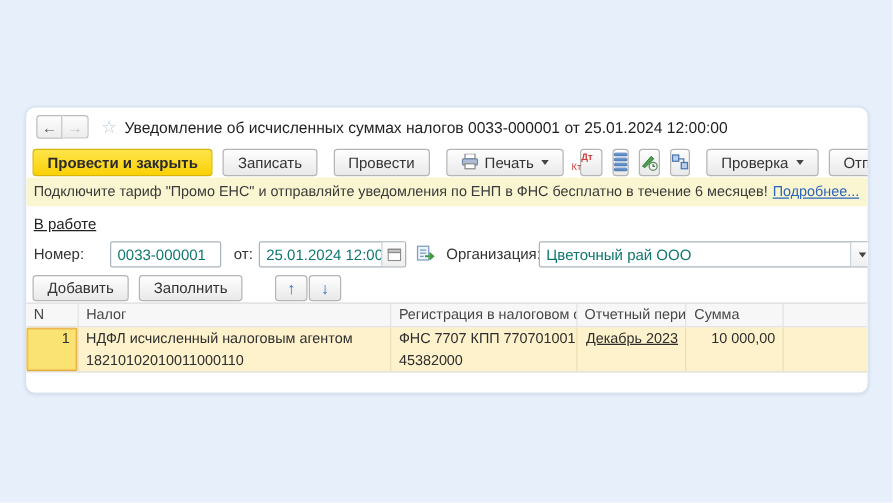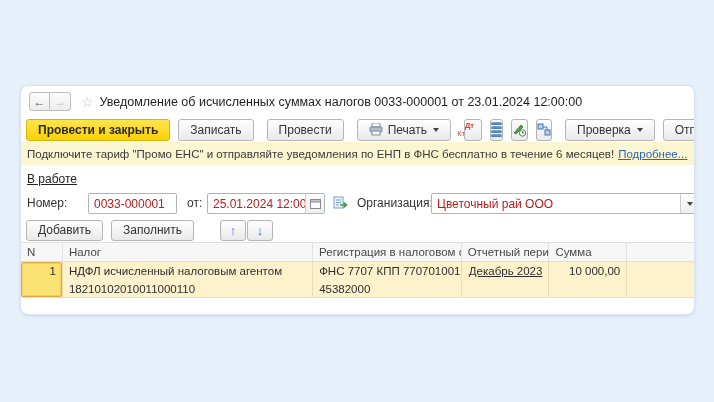--- a/index.html
+++ b/index.html
@@ -66,21 +66,21 @@
 
   
   .status { position:absolute; left:6px; top:86px; font-size:12px; color:#222; text-decoration:underline; cursor:pointer; }
 
   
   .formrow { position:absolute; left:6px; top:107px; right:6px; height:21px; }
   .lbl { position:absolute; top:3px; font-size:12px; color:#333; }
   .field {
     position:absolute; top:0; height:21px; background:#fff;
     border:1px solid #a9b4bd; border-radius:2px; display:flex; align-items:center;
-    font-size:12px; color:#b91c1c;
+    font-size:12px; color:#0f766e;
   }
   .field .txt { flex:1; padding:0 5px; white-space:nowrap; overflow:hidden; }
   .field .sub {
     width:19px; height:100%; border-left:1px solid #c9d1d8; display:flex;
     align-items:center; justify-content:center; background:linear-gradient(#fdfdfd,#efefef); cursor:pointer;
   }
   .mini-ico { position:absolute; top:3px; cursor:pointer; }
 
   
   .cmdrow { position:absolute; left:5px; top:133px; height:22px; display:flex; align-items:center;text-align:right; }
@@ -117,21 +117,21 @@
 <div class="window">
 
   <div class="titlebar">
     <div class="navbtn back">
         <span>←</span>
       </div>
     <div class="navbtn fwd">
         <span>→</span>
       </div>
     <span class="star">☆</span>
-    <span class="title">Уведомление об исчисленных суммах налогов 0033-000001 от 23.01.2024 12:00:00</span>
+    <span class="title">Уведомление об исчисленных суммах налогов 0033-000001 от 25.01.2024 12:00:00</span>
   </div>
 
   <div class="toolbar">
     <div class="btn primary">Провести и закрыть</div>
     <div class="btn">Записать</div>
     <div class="btn gap">Провести</div>
     <div class="btn gap">
       <svg class="printer-svg" width="14" height="13" viewBox="0 0 14 13">
         <rect x="3" y="0" width="8" height="4" fill="#fff" stroke="#8a8a8a"></rect>
         <rect x="1" y="4" width="12" height="5" rx="1" fill="#aebdd4" stroke="#7188a8"></rect>

